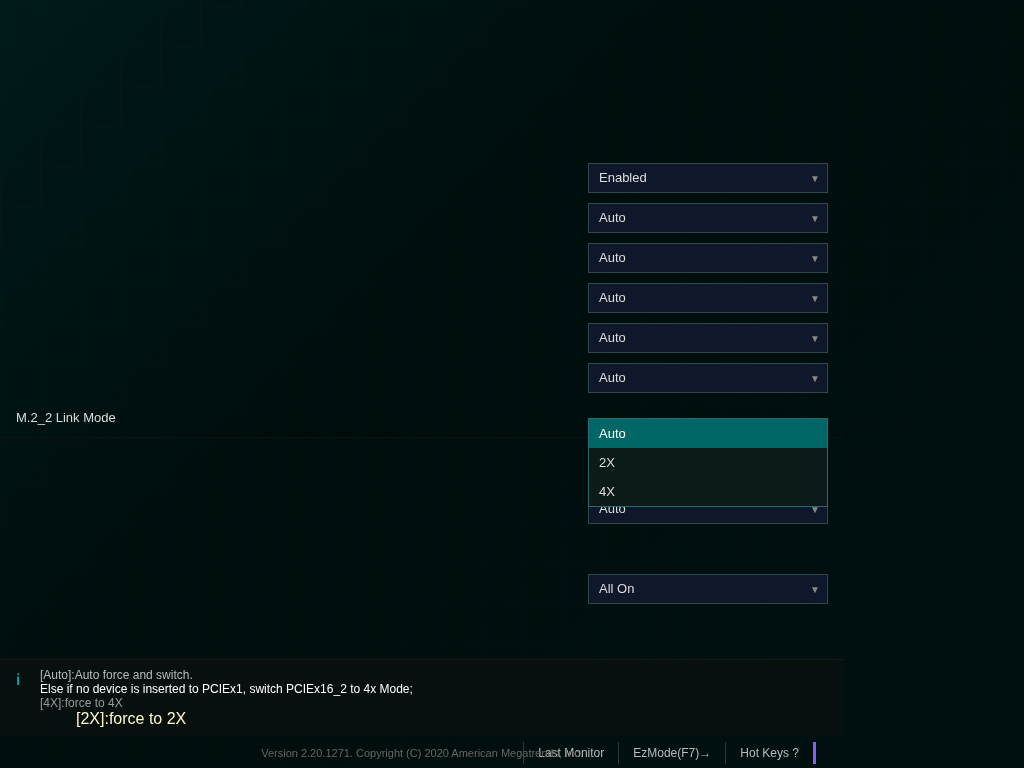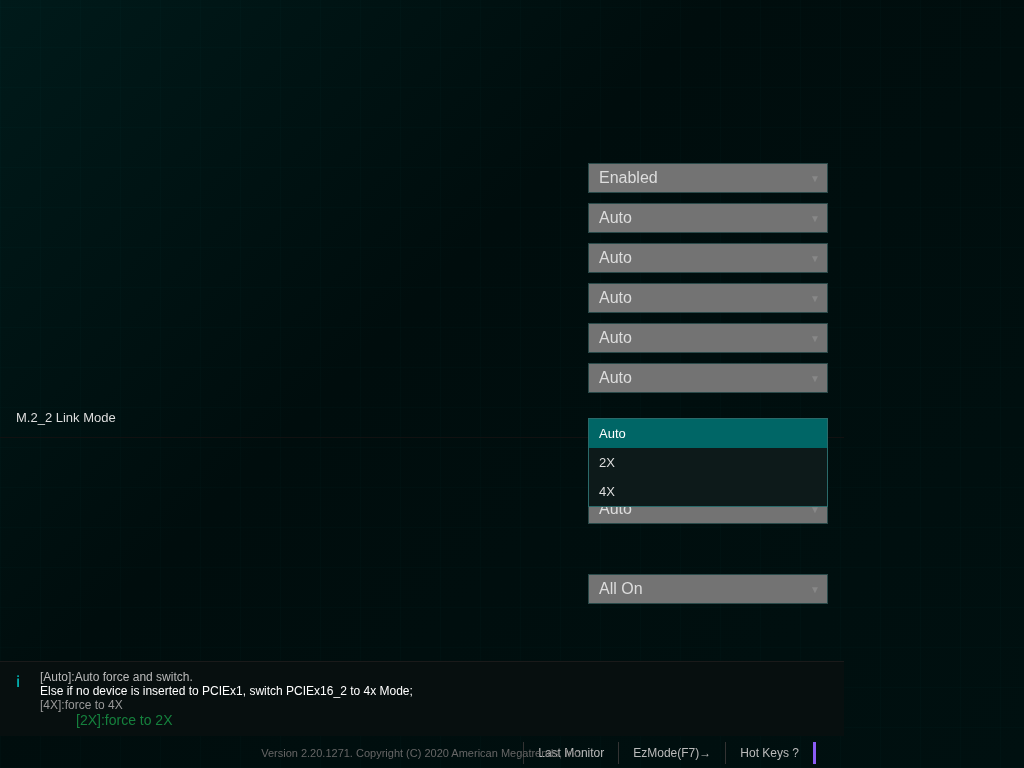--- a/index.html
+++ b/index.html
@@ -204,24 +204,24 @@
       font-size: 12px;
       font-style: normal;
     }
 
     .dropdown-wrapper {
       position: relative;
       width: 240px;
     }
     .dropdown-select {
       width: 100%;
-      background: #737373;
+      background: #0f172a;
       border: 1px solid #2a4a4a;
       color: #ddd;
-      font-size: 16px;
+      font-size: 13px;
       padding: 5px 28px 5px 10px;
       appearance: none;
       cursor: pointer;
       height: 30px;
     }
     .dropdown-arrow {
       position: absolute;
       right: 8px;
       top: 50%;
       transform: translateY(-50%);
@@ -576,21 +576,21 @@
         </div>
 
       </div>
 
       <div class="info-box-wrapper">
         <span class="info-icon">ℹ</span>
         <div>
           <div style="color:#bbb; font-size:12px;">[Auto]:Auto force and switch.</div>
           <div style="color:#ffffff; font-size:12px;">Else if no device is inserted to PCIEx1, switch PCIEx16_2 to 4x Mode;</div>
           <div style="color:#999; font-size:12px;">[4X]:force to 4X</div>
-          <div style="color:#15803d; font-size:14px;padding-left:36px;">[2X]:force to 2X</div>
+          <div style="color:#fef9c3; font-size:16px;padding-left:36px;">[2X]:force to 2X</div>
         </div>
       </div>
 
       <div class="footer">
         <div class="footer-row">
           <span class="footer-version">Version 2.20.1271. Copyright (C) 2020 American Megatrends, Inc.</span>
           <div class="footer-buttons">
             <div class="footer-btn">Last Monitor</div>
             <div class="footer-btn">EzMode(F7)→</div>
             <div class="footer-btn">Hot Keys ?</div>

